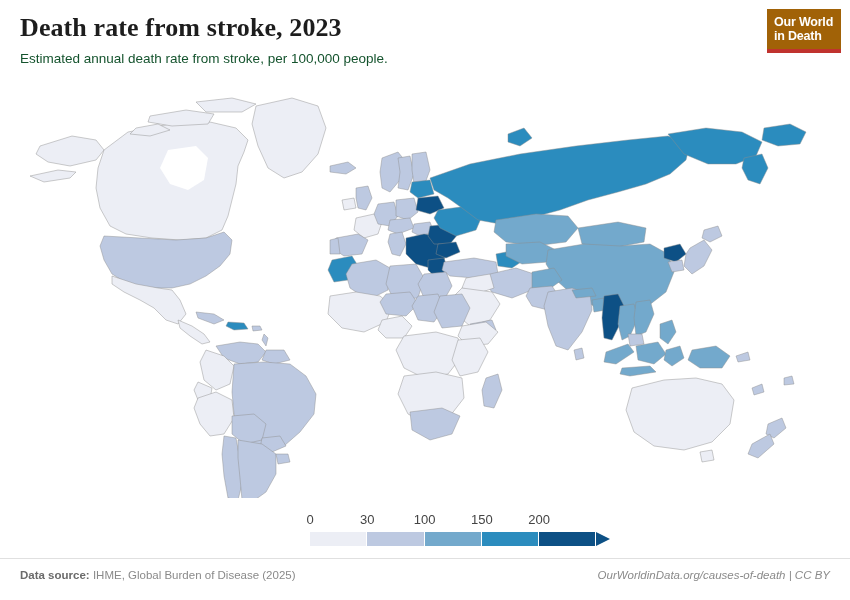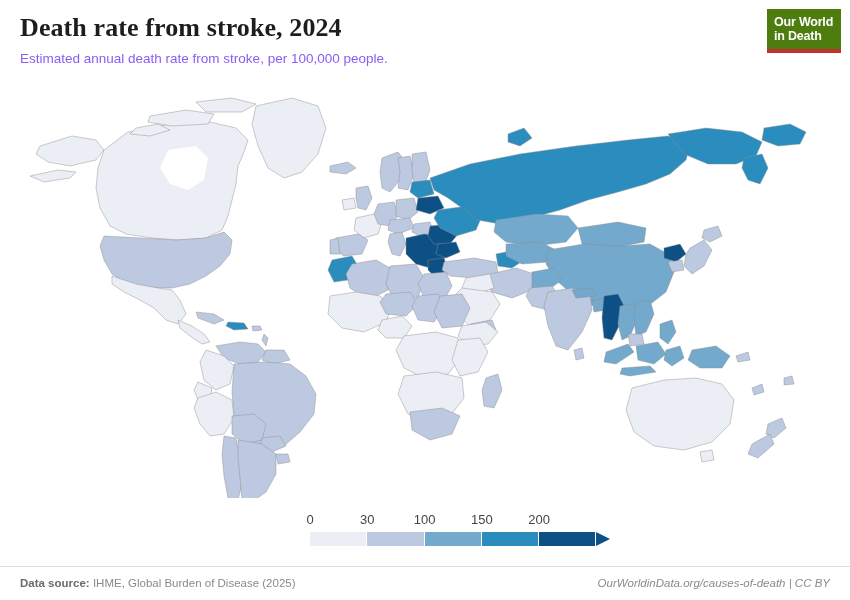--- a/index.html
+++ b/index.html
@@ -28,32 +28,32 @@
     font-weight: 700;
     color: #1d1d1d;
     letter-spacing: 0.1px;
     line-height: 32px;
     margin: 0;
     white-space: nowrap;
   }
   .subtitle {
     font-family: "Liberation Sans", sans-serif;
     font-size: 13.5px;
-    color: #8b5cf6;
+    color: #14532d;
     line-height: 20px;
     margin: 5px 0 0 0;
     white-space: nowrap;
   }
 
   
   .logo {
     position: absolute;
     right: 9px; top: 9px;
     width: 74px; height: 44px;
-    background: #4d7c0f;
+    background: #a16207;
     border-bottom: 4px solid #c0332e;
     color: #ffffff;
     font-family: "Liberation Sans", sans-serif;
     font-size: 12.5px;
     font-weight: 700;
     line-height: 14px;
     padding: 6px 0 0 7px;
     letter-spacing: -0.2px;
   }
   .logo span { display: block; }
@@ -133,21 +133,21 @@
     top: 0;
     width: 0; height: 0;
     border-top: 7px solid transparent;
     border-bottom: 7px solid transparent;
   }
 
   
   .footer {
     position: absolute;
     left: 0; bottom: 0;
-    width: 850px; height: 34px;
+    width: 850px; height: 42px;
     border-top: 1px solid #e0e0e0;
   }
   .footer-left {
     position: absolute;
     left: 20px; top: 10px;
     font-size: 11.5px;
     color: #8a8a8a;
     white-space: nowrap;
   }
   .footer-left b { color: #6b6b6b; font-weight: 700; }
@@ -159,21 +159,21 @@
     white-space: nowrap;
     font-style: italic;
   }
 </style>
 </head>
 <body>
 
 <div id="page">
 
   <div class="header">
-    <h1 class="title">Death rate from stroke, 2024</h1>
+    <h1 class="title">Death rate from stroke, 2023</h1>
     <p class="subtitle">Estimated annual death rate from stroke, per 100,000 people.</p>
   </div>
 
   <div class="logo">
     <span>Our World</span>
     <span>in Death</span>
   </div>
 
   <div class="map-wrap">
     <svg viewBox="0 0 850 410" xmlns="http://www.w3.org/2000/svg">

